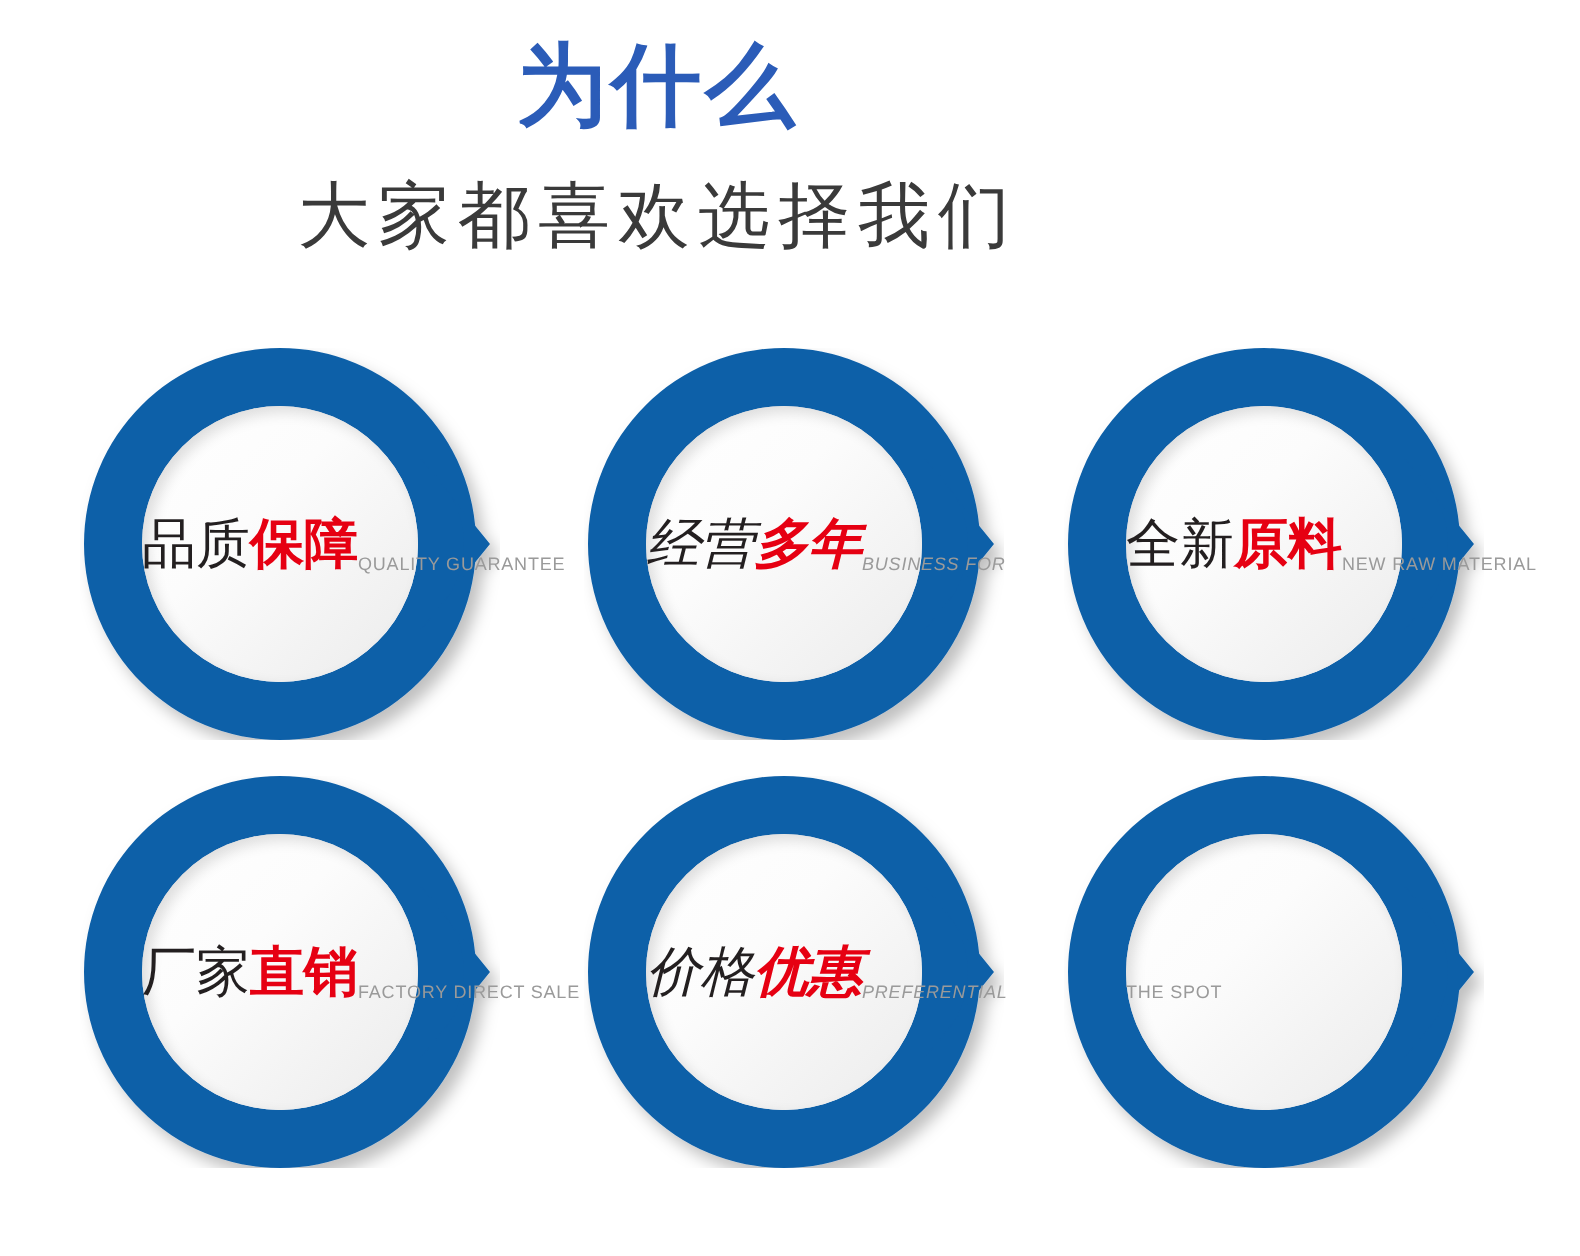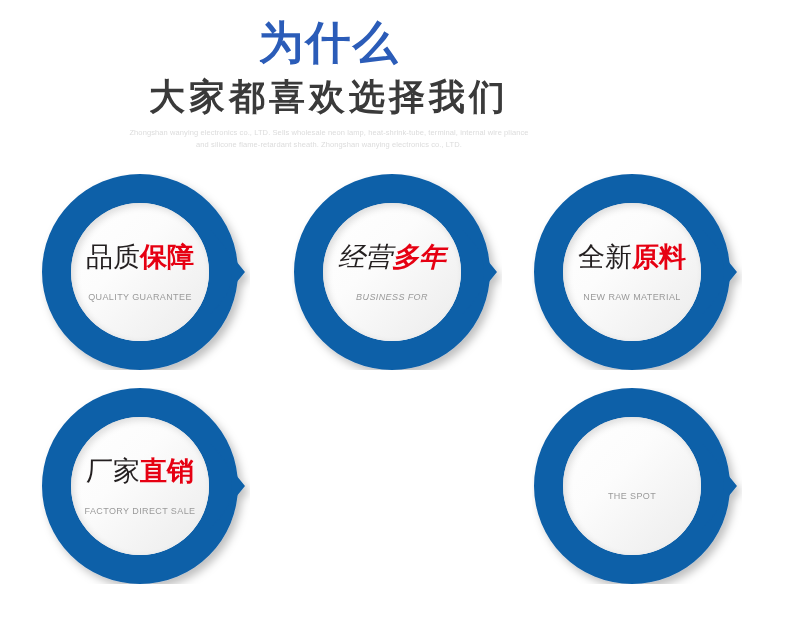--- a/index.html
+++ b/index.html
@@ -25,24 +25,24 @@
   }
   .title-main {
     margin-top: 18px;
     font-size: 45px;
     line-height: 50px;
     font-weight: bold;
     color: #2b5cb8;
     letter-spacing: 2px;
   }
   .title-sub {
-    margin-top: 9px;
+    margin-top: 20px;
     font-size: 36px;
     line-height: 40px;
-    font-weight: 700;
+    font-weight: 400;
     color: #3a3a3a;
     letter-spacing: 4px;
   }
   .title-desc {
     margin: 10px auto 0 auto;
     width: 400px;
     font-size: 7.5px;
     line-height: 12px;
     color: #dcdcdc;
     letter-spacing: 0.1px;
@@ -89,23 +89,22 @@
   .badge-face {
     position: absolute;
     left: 31px;
     top: 29px;
     width: 138px;
     height: 138px;
     border-radius: 50%;
     background: linear-gradient(135deg, #ffffff 0%, #fcfcfc 40%, #ebebeb 100%);
     box-shadow: inset 3px 3px 7px rgba(0,0,0,0.13);
     display: flex;
-    flex-direction: column;
     align-items: center;
-    justify-content: center;
+    justify-content: flex-start;
   }
   .badge-cn {
     font-size: 27px;
     line-height: 30px;
     font-weight: bold;
     white-space: nowrap;
     letter-spacing: 0px;
   }
   .badge-cn .cn-dark {
     color: #231f20;
@@ -123,21 +122,20 @@
     letter-spacing: 0.4px;
     white-space: nowrap;
   }
 </style>
 </head>
 <body>
 
 <div class="header">
   <div class="title-main">为什么</div>
   <div class="title-sub">大家都喜欢选择我们</div>
-  <div class="title-desc">Zhongshan wanying electronics co., LTD. Sells wholesale neon lamp, heat-shrink-tube, terminal, internal wire pliance and silicone flame-retardant sheath. Zhongshan wanying electronics co., LTD.</div>
 </div>
 
 <div class="badge-grid">
 
   <div class="badge-row row-top">
 
     <div class="badge badge-1">
       <svg viewBox="0 0 210 196" xmlns="http://www.w3.org/2000/svg">
         <defs>
           <filter id="sh1" x="-25%" y="-25%" width="160%" height="160%">
@@ -218,20 +216,40 @@
         </g>
       </svg>
       <div class="badge-face">
         <div class="badge-cn">
           <span class="cn-dark">厂家</span><span class="cn-red">直销</span>
         </div>
         <div class="badge-en">FACTORY DIRECT SALE</div>
       </div>
     </div>
 
+    <div class="badge badge-5">
+      <svg viewBox="0 0 210 196" xmlns="http://www.w3.org/2000/svg">
+        <defs>
+          <filter id="sh5" x="-25%" y="-25%" width="160%" height="160%">
+            <feDropShadow dx="4" dy="5" stdDeviation="4" flood-color="#000000" flood-opacity="0.25"></feDropShadow>
+          </filter>
+        </defs>
+        <g filter="url(#sh5)">
+          <path fill="#1160a8" d="M100,0 A98,98 0 1 1 100,196 A98,98 0 1 1 100,0 Z
+                                   M100,29 A69,69 0 1 0 100,167 A69,69 0 1 0 100,29 Z"></path>
+          <path fill="#1160a8" d="M170,55 L205,98 L170,141 C186,126 192,112 192,98 C192,84 186,70 170,55 Z"></path>
+        </g>
+      </svg>
+      <div class="badge-face">
+        <div class="badge-cn">
+          <span class="cn-dark">价格</span><span class="cn-red">优惠</span>
+        </div>
+        <div class="badge-en">PREFERENTIAL</div>
+      </div>
+    </div>
 
     <div class="badge badge-6">
       <svg viewBox="0 0 210 196" xmlns="http://www.w3.org/2000/svg">
         <defs>
           <filter id="sh6" x="-25%" y="-25%" width="160%" height="160%">
             <feDropShadow dx="4" dy="5" stdDeviation="4" flood-color="#000000" flood-opacity="0.25"></feDropShadow>
           </filter>
         </defs>
         <g filter="url(#sh6)">
           <path fill="#1160a8" d="M100,0 A98,98 0 1 1 100,196 A98,98 0 1 1 100,0 Z

